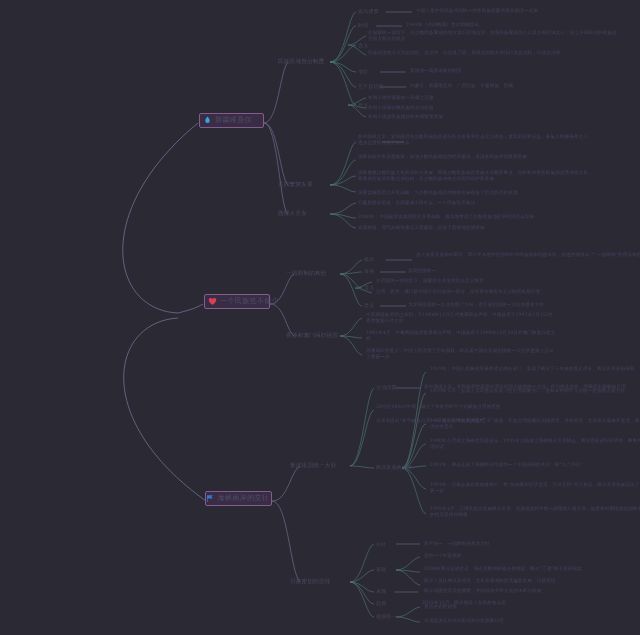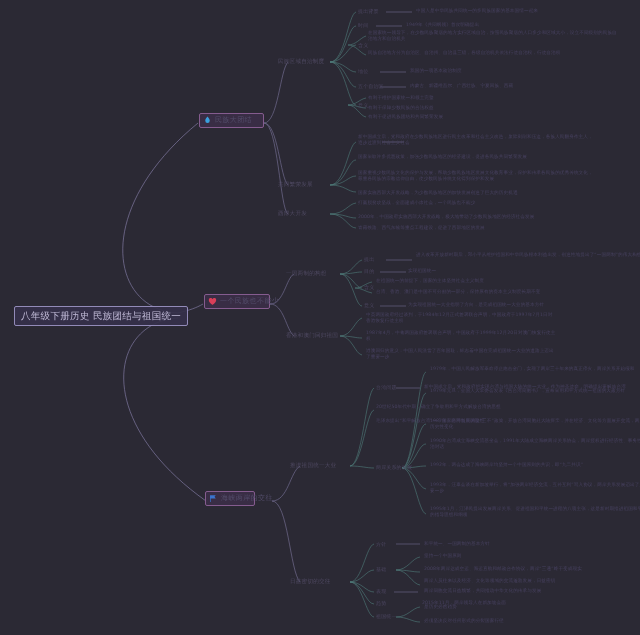--- a/index.html
+++ b/index.html
@@ -180,43 +180,40 @@
       <line x1="382" y1="142" x2="404" y2="142"></line>
       <line x1="386" y1="260" x2="412" y2="260"></line>
       <line x1="380" y1="272" x2="406" y2="272"></line>
       <line x1="380" y1="306" x2="406" y2="306"></line>
       <line x1="396" y1="388" x2="420" y2="388"></line>
       <line x1="396" y1="544" x2="420" y2="544"></line>
       <line x1="394" y1="592" x2="418" y2="592"></line>
     </g>
   </svg>
 
-  <div class="root" style="left:14px;top:306px;">
-    <span>八年级下册历史 民族团结与祖国统一</span>
-  </div>
 
   <div class="main-node" style="left:199px;top:113px;width:65px;">
     <span class="micon">
       <svg width="9" height="9" viewBox="0 0 16 16">
         <path d="M8 1C6 4 4 5 4 8.5a4 4 0 0 0 8 0C12 6 10.5 4.5 8 1z" fill="#3ba7e8"></path>
       </svg>
     </span>
-    <span class="mtext">民族大团结</span>
+    <span class="mtext">新疆维吾尔</span>
   </div>
 
   <div class="main-node" style="left:204px;top:294px;width:66px;">
     <span class="micon">
       <svg width="9" height="9" viewBox="0 0 16 16">
         <path d="M8 14S1.5 9.8 1.5 5.8A3.3 3.3 0 0 1 8 4.2 3.3 3.3 0 0 1 14.5 5.8C14.5 9.8 8 14 8 14z" fill="#e2415c"></path>
       </svg>
     </span>
     <span class="mtext">一个民族也不能少</span>
   </div>
 
-  <div class="main-node" style="left:205px;top:491px;width:50px;">
+  <div class="main-node" style="left:205px;top:491px;width:67px;justify-content:center;">
     <span class="micon">
       <svg width="9" height="9" viewBox="0 0 16 16">
         <path d="M3 2h9l-2.2 3L12 8H3v6H1.8V2H3z" fill="#3c79d8"></path>
       </svg>
     </span>
     <span class="mtext">海峡两岸的交往</span>
   </div>
 
   <div class="sub" style="left:278px;top:58px;">民族区域自治制度</div>
   <div class="sub" style="left:278px;top:181px;">共同繁荣发展</div>

